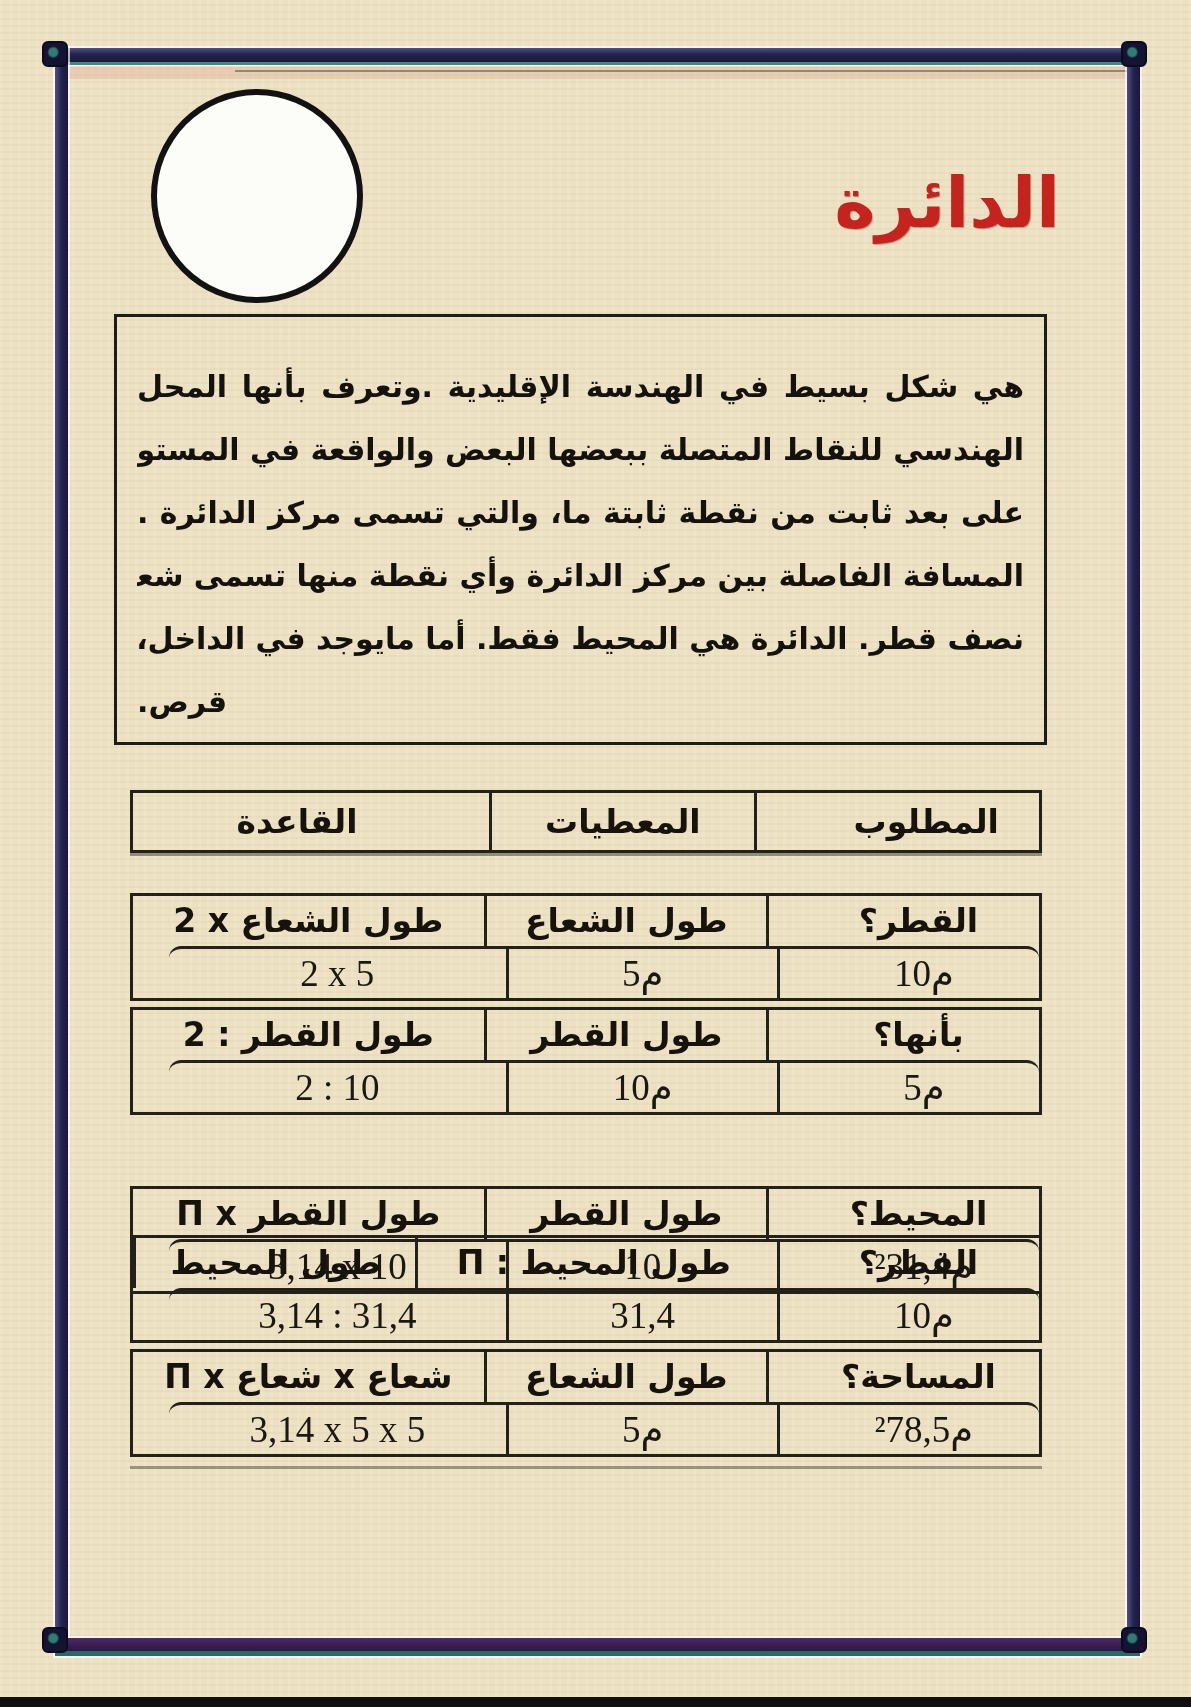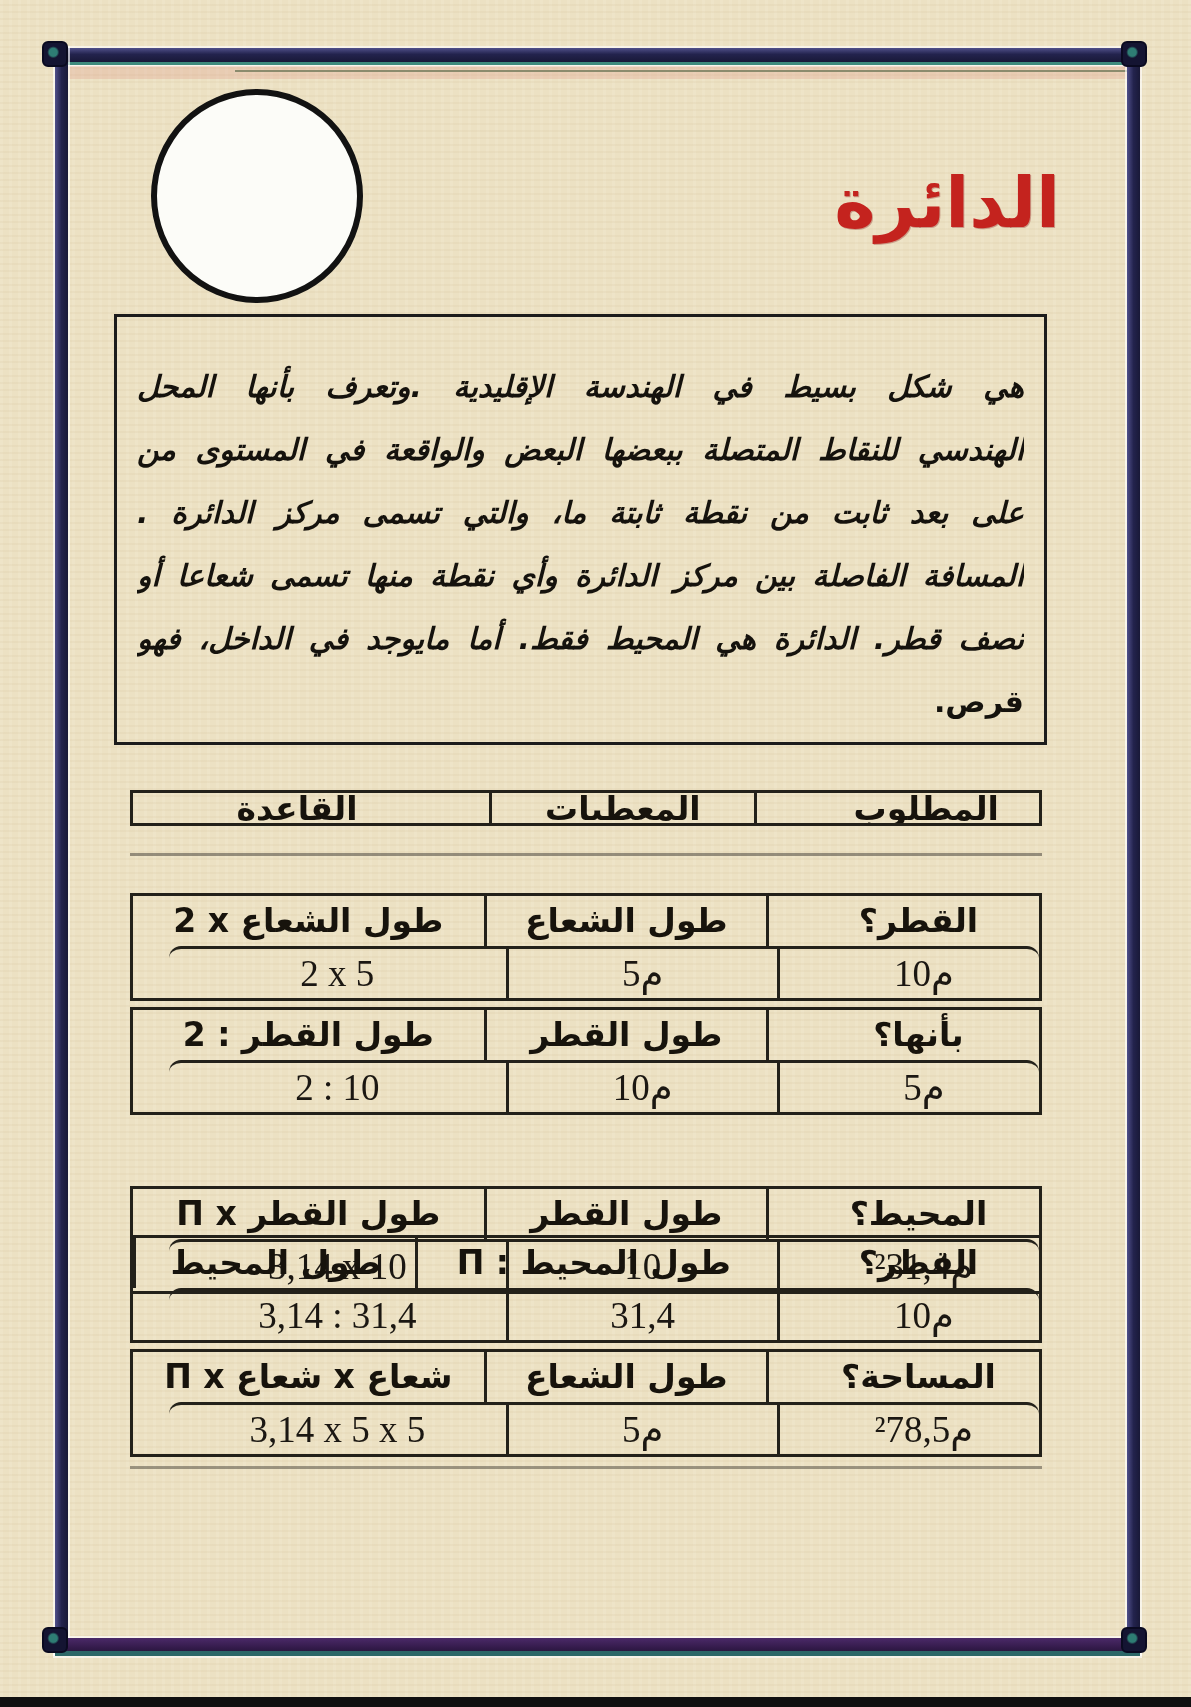--- a/index.html
+++ b/index.html
@@ -41,26 +41,26 @@
   .doc-title{position:absolute;left:700px;top:148px;width:360px;
     direction:rtl;
     color:#c4231e;font-weight:bold;font-size:70px;line-height:110px;
     text-shadow:1px 1px 0 rgba(140,30,25,0.35);}
   
   .intro-box{position:absolute;left:114px;top:314px;width:933px;height:431px;
     border:3px solid #1c1c1c;box-sizing:border-box;
     padding:38px 20px 0 20px;}
   .intro-line{height:63px;line-height:63px;direction:rtl;
     font-weight:bold;font-size:30px;color:#15120d;white-space:nowrap;overflow:hidden;}
-  .intro-line.justify{text-align:justify;text-align-last:justify;font-style:italic;}
-  .intro-line.last{text-align:right;}
+  .intro-line.justify{text-align:justify;text-align-last:justify;}
+  .intro-line.last{text-align:left;}
   
   .tbl{position:absolute;left:130px;width:912px;border:3px solid #23211a;
     box-sizing:border-box;display:flex;}
-  .header-tbl{top:790px;height:36px;gap:28px;}
+  .header-tbl{top:790px;height:63px;gap:28px;}
   .underline{position:absolute;left:130px;width:912px;height:3px;background:#4a463c;}
   .underline.hdr{top:853px;opacity:.55;}
   .underline.ftr{top:1466px;opacity:.5;}
   .pair{flex-direction:column;height:108px;}
   .p0{top:893px;} .p1{top:1007px;} .p2{top:1186px;text-align:center;} .p3{top:1235px;} .p4{top:1349px;}
   .row{flex:1;display:flex;border-radius:12px;}
   .row.value{border-top:3px solid #23211a;margin-left:36px;}
   .cell{display:flex;align-items:center;justify-content:center;
     direction:ltr;box-sizing:border-box;overflow:hidden;}
   .cell.c-rule{width:38.7%;}

